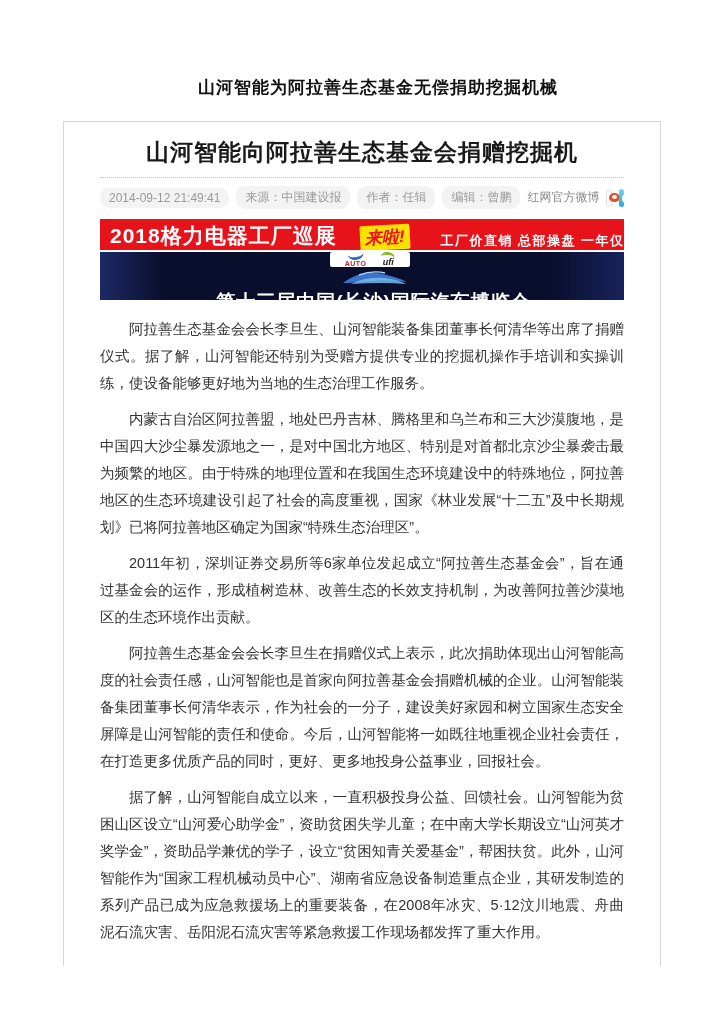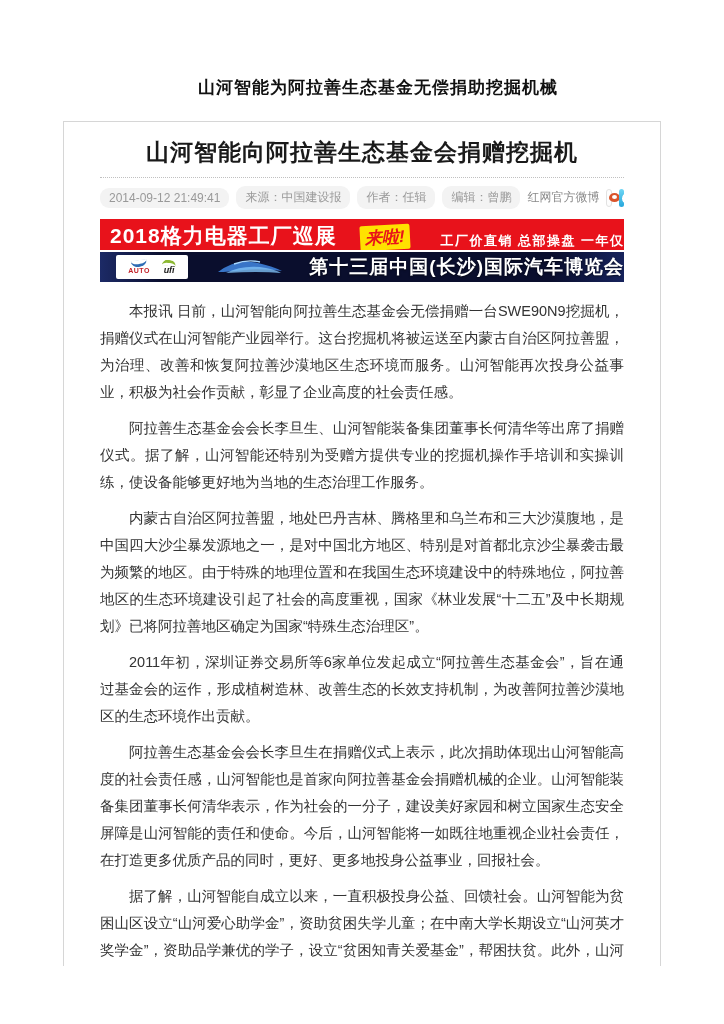--- a/index.html
+++ b/index.html
@@ -149,27 +149,28 @@
   }
   .ad-red-tagline {
     color: #fff;
     font-weight: bold;
     font-size: 13px;
     letter-spacing: 1.5px;
     margin-left: 8px;
   }
   .ad-blue {
     margin-top: 2px;
-    height: 30px;
+    height: 48px;
     background: linear-gradient(90deg, #1c2a66 0%, #0a0e2d 12%, #0a0e2d 86%, #17235c 100%);
     display: flex;
     align-items: center;
     cursor: pointer;
     overflow: hidden;
     white-space: nowrap;
+    flex-direction: column;
   }
   .logo-box {
     margin-left: 16px;
     width: 80px;
     height: 24px;
     background: #fff;
     border-radius: 2px;
     display: flex;
     align-items: center;
     justify-content: space-evenly;
@@ -266,21 +267,20 @@
     </span>
     <svg class="car-swoosh" width="72" height="22" viewBox="0 0 72 22">
       <path d="M4 16 Q 22 2 44 7 Q 58 10 68 15 Q 48 12 30 14 Q 14 16 4 16 Z" fill="#3d7fd8" opacity="0.9"></path>
       <path d="M12 17 Q 30 8 52 12 Q 62 14 67 17 Q 44 15 12 17 Z" fill="#7ec0f5" opacity="0.8"></path>
       <path d="M20 8 Q 34 3 46 6" stroke="#a8d8ff" stroke-width="1.4" fill="none"></path>
     </svg>
     <span class="ad-blue-title">第十三届中国(长沙)国际汽车博览会</span>
   </div>
 
   <div class="article-body">
-    <p>本报讯 日前，山河智能向阿拉善生态基金会无偿捐赠一台SWE90N9挖掘机，捐赠仪式在山河智能产业园举行。这台挖掘机将被运送至内蒙古自治区阿拉善盟，为治理、改善和恢复阿拉善沙漠地区生态环境而服务。山河智能再次投身公益事业，积极为社会作贡献，彰显了企业高度的社会责任感。</p>
     <p>阿拉善生态基金会会长李旦生、山河智能装备集团董事长何清华等出席了捐赠仪式。据了解，山河智能还特别为受赠方提供专业的挖掘机操作手培训和实操训练，使设备能够更好地为当地的生态治理工作服务。</p>
     <p>内蒙古自治区阿拉善盟，地处巴丹吉林、腾格里和乌兰布和三大沙漠腹地，是中国四大沙尘暴发源地之一，是对中国北方地区、特别是对首都北京沙尘暴袭击最为频繁的地区。由于特殊的地理位置和在我国生态环境建设中的特殊地位，阿拉善地区的生态环境建设引起了社会的高度重视，国家《林业发展“十二五”及中长期规划》已将阿拉善地区确定为国家“特殊生态治理区”。</p>
     <p>2011年初，深圳证券交易所等6家单位发起成立“阿拉善生态基金会”，旨在通过基金会的运作，形成植树造林、改善生态的长效支持机制，为改善阿拉善沙漠地区的生态环境作出贡献。</p>
     <p>阿拉善生态基金会会长李旦生在捐赠仪式上表示，此次捐助体现出山河智能高度的社会责任感，山河智能也是首家向阿拉善基金会捐赠机械的企业。山河智能装备集团董事长何清华表示，作为社会的一分子，建设美好家园和树立国家生态安全屏障是山河智能的责任和使命。今后，山河智能将一如既往地重视企业社会责任，在打造更多优质产品的同时，更好、更多地投身公益事业，回报社会。</p>
     <p>据了解，山河智能自成立以来，一直积极投身公益、回馈社会。山河智能为贫困山区设立“山河爱心助学金”，资助贫困失学儿童；在中南大学长期设立“山河英才奖学金”，资助品学兼优的学子，设立“贫困知青关爱基金”，帮困扶贫。此外，山河智能作为“国家工程机械动员中心”、湖南省应急设备制造重点企业，其研发制造的系列产品已成为应急救援场上的重要装备，在2008年冰灾、5·12汶川地震、舟曲泥石流灾害、岳阳泥石流灾害等紧急救援工作现场都发挥了重大作用。</p>
   </div>
 
 </div>
 
 </body></html>

